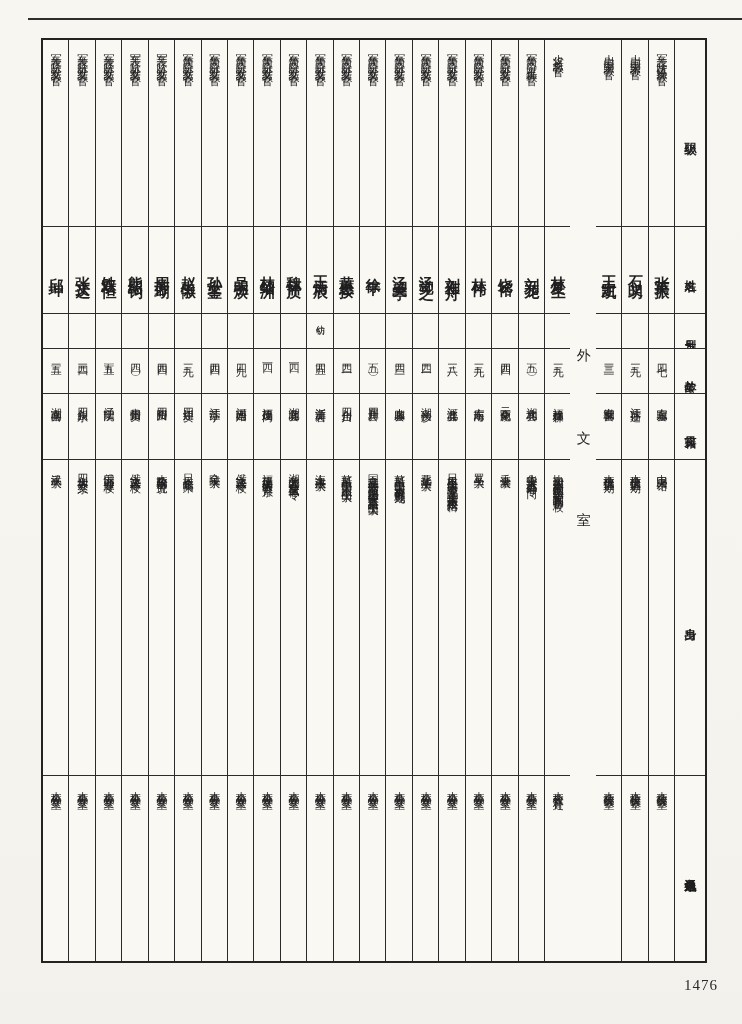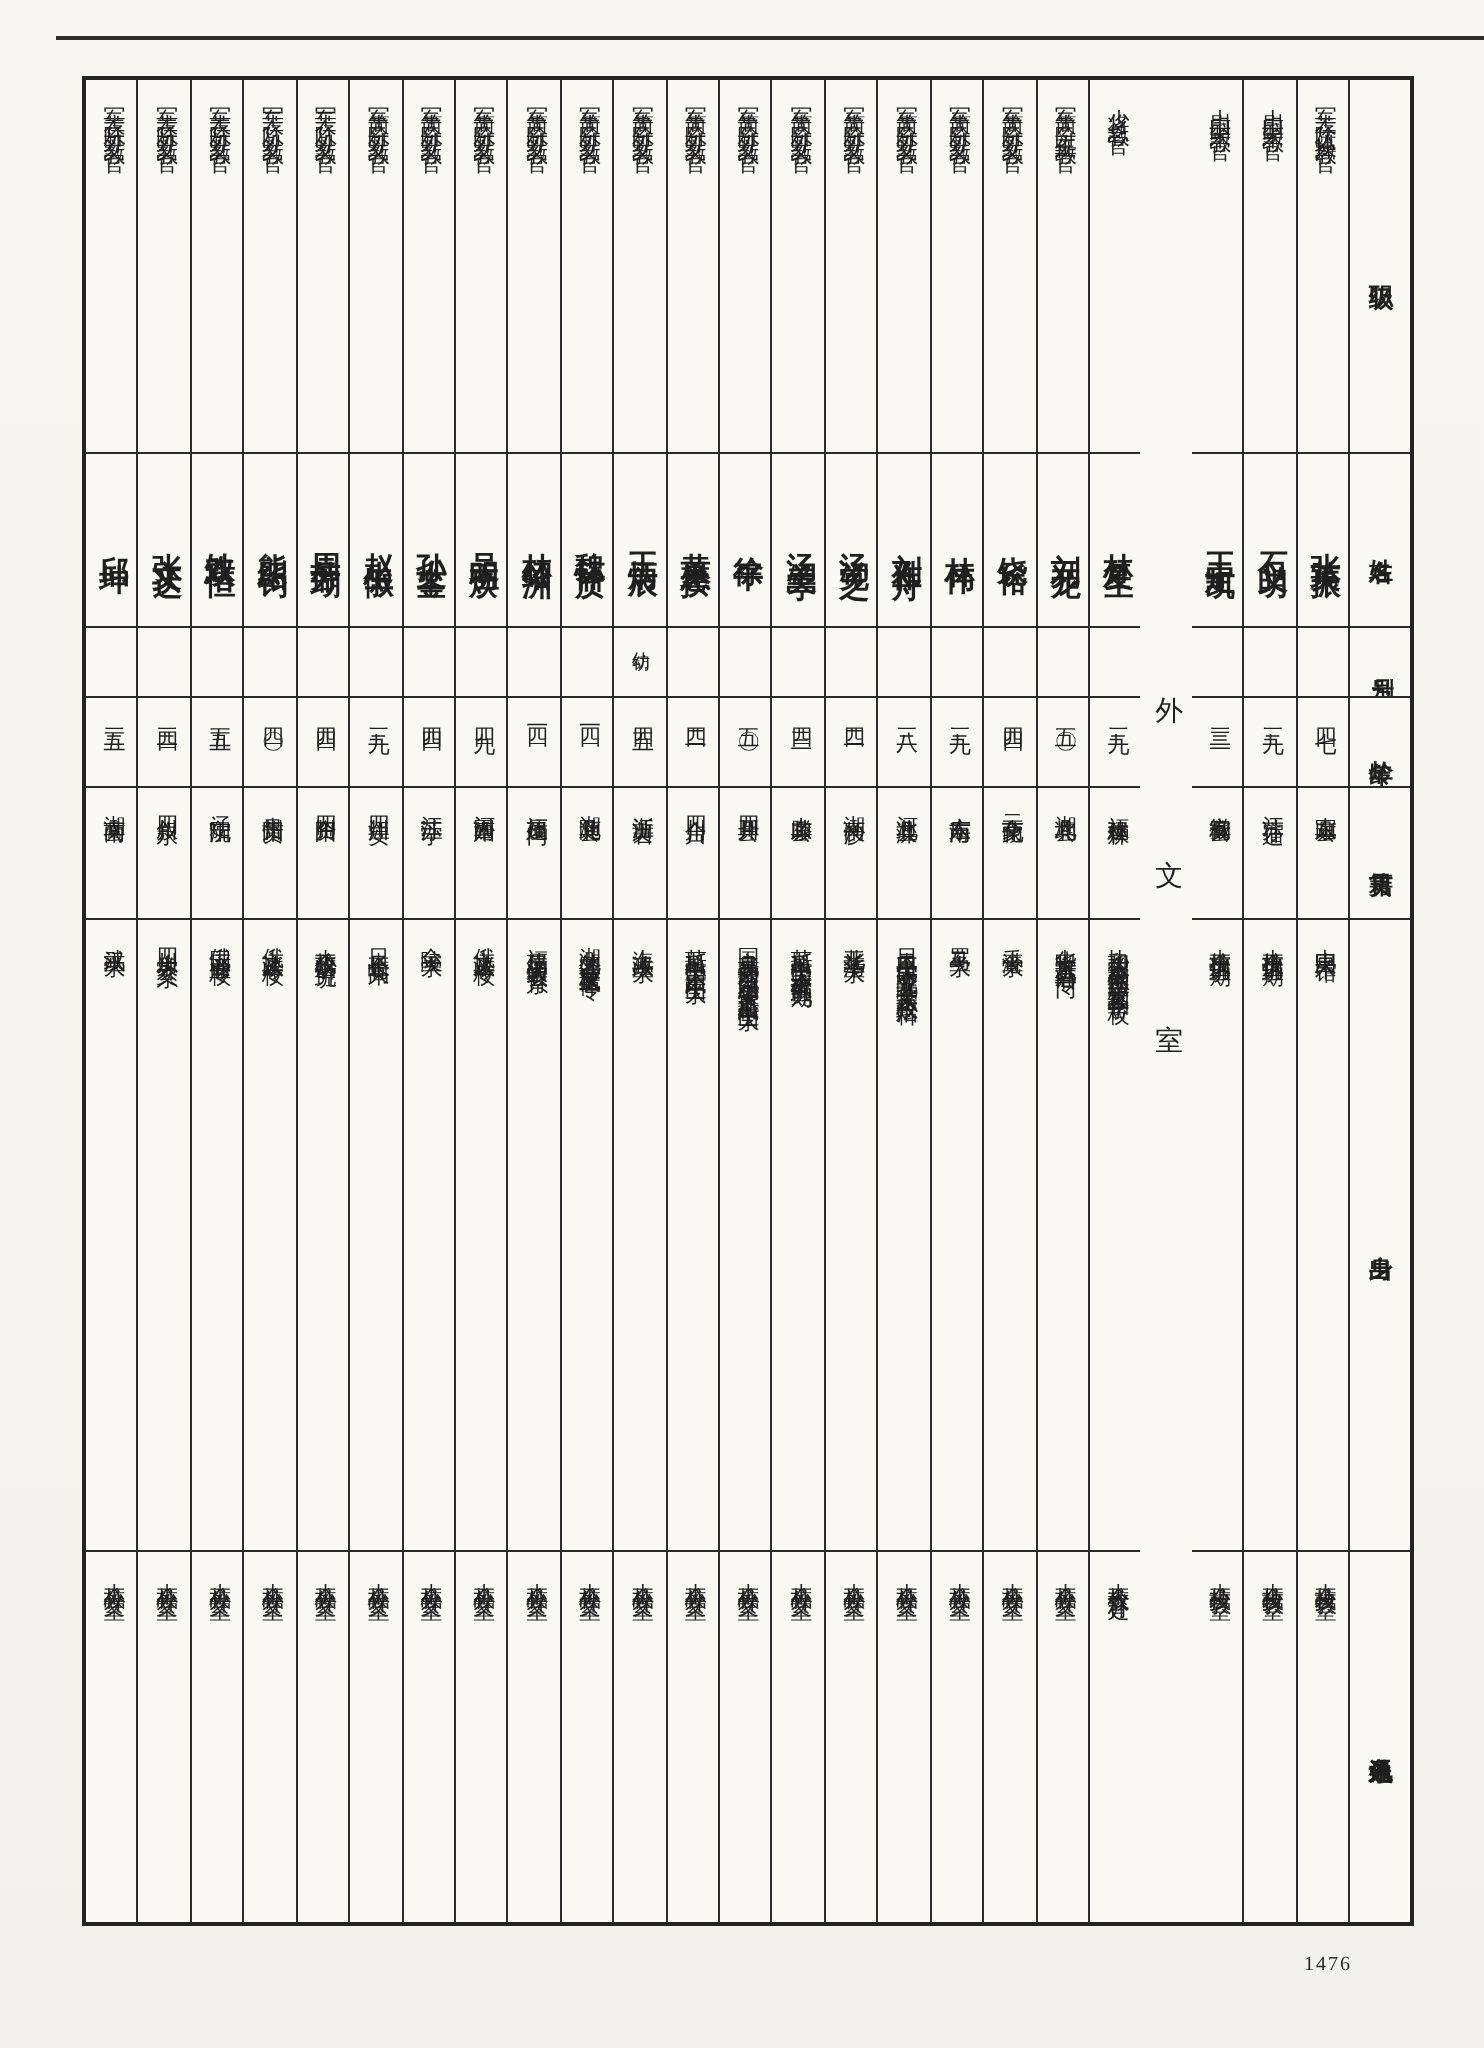--- a/index.html
+++ b/index.html
@@ -63,22 +63,22 @@
     justify-content: space-around; padding: 6px 0;
     font-weight: bold; font-size: 12px; letter-spacing: 0;
   }
   .header-col .rank, .header-col .name, .header-col .origin,
   .header-col .background, .header-col .address { justify-content: space-around; }
   .header-col .alias { font-size: 11px; justify-content: center; }
   .header-col .age   { justify-content: center; }
   .header-col .name  { font-size: 12px; }
 
   .page-number {
-    position: absolute; left: 652px; top: 977px;
-    font-size: 10px; letter-spacing: 1px; color: #2a2a2a; text-align: center;
+    position: absolute; left: 684px; top: 977px;
+    font-size: 15px; letter-spacing: 1px; color: #2a2a2a; text-align: center;
   }
 </style>
 </head>
 <body>
 
 <div class="page">
 
   <div class="top-rule"></div>
 
   <div class="table">

